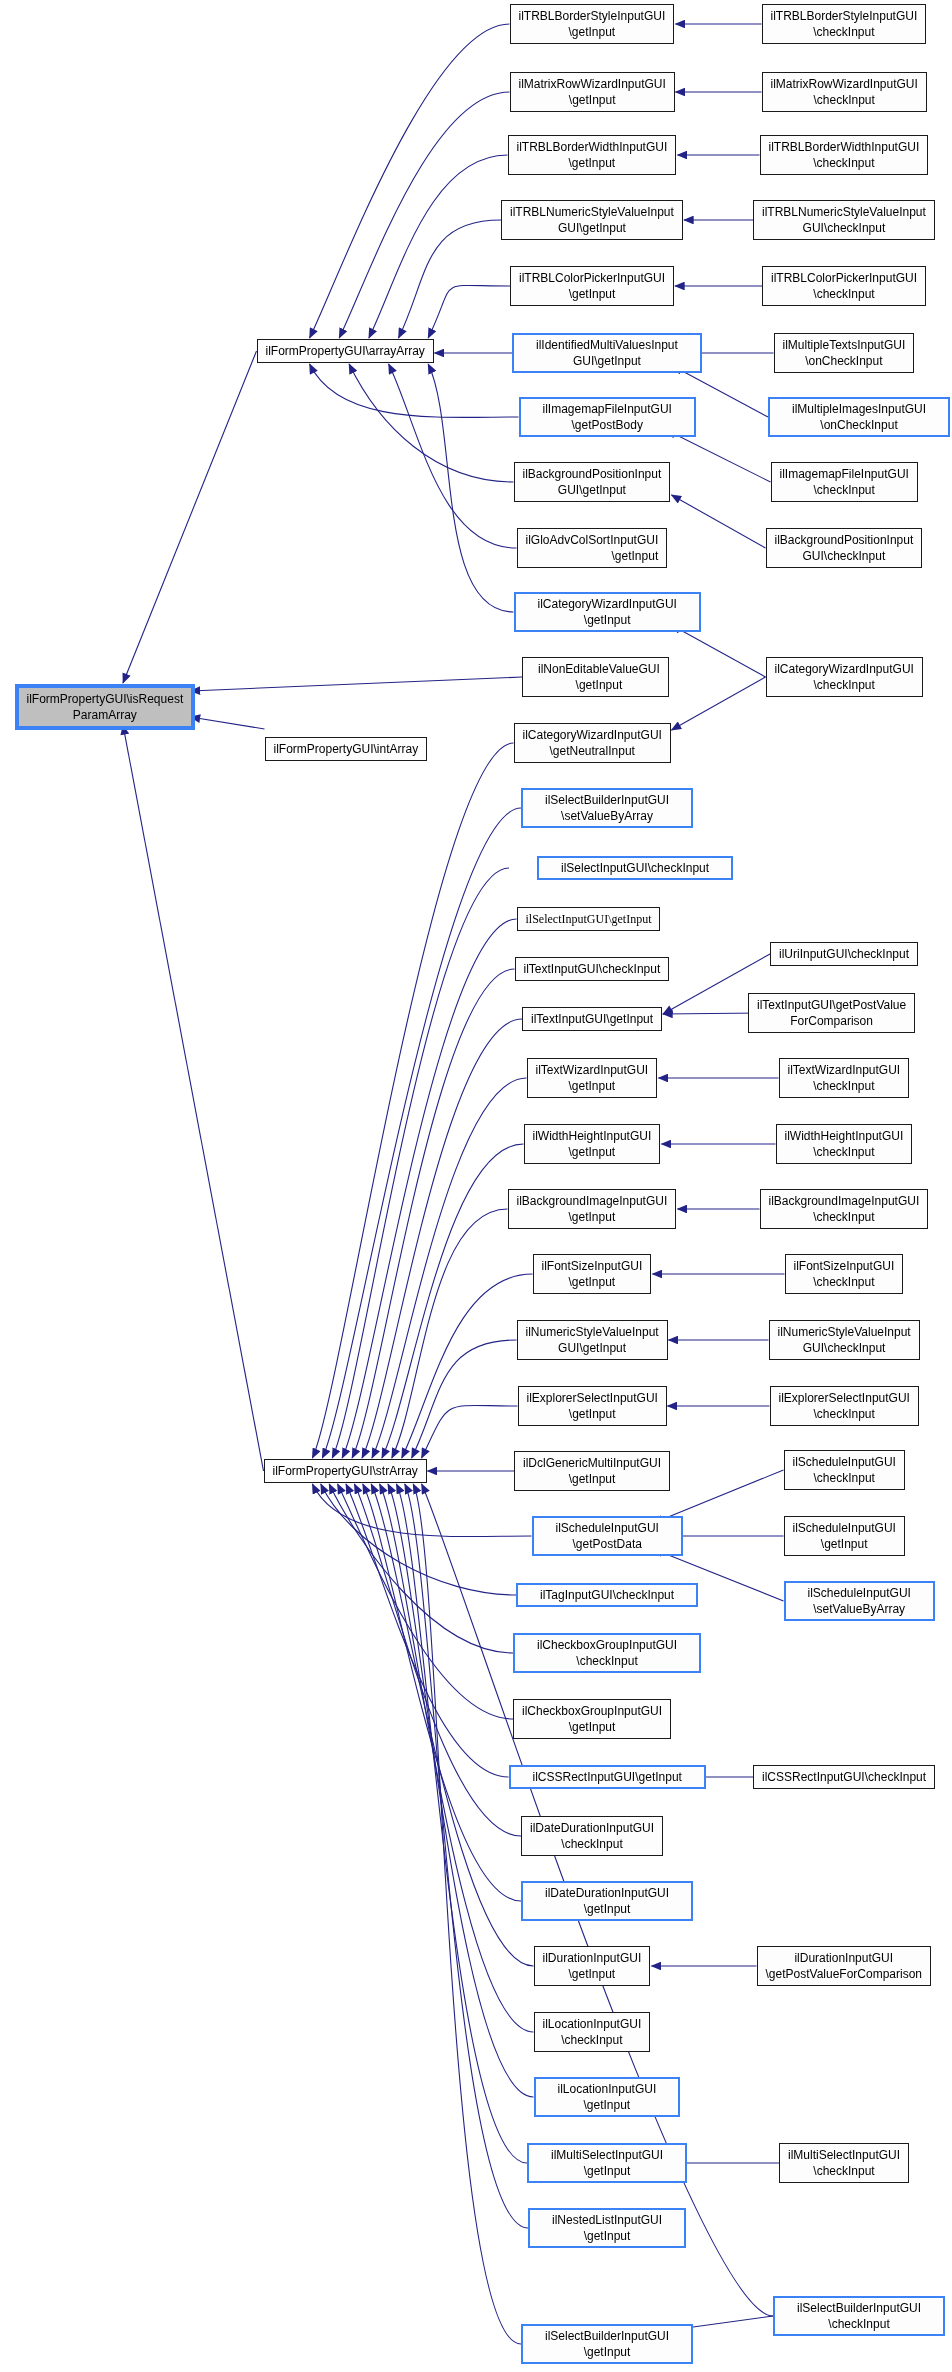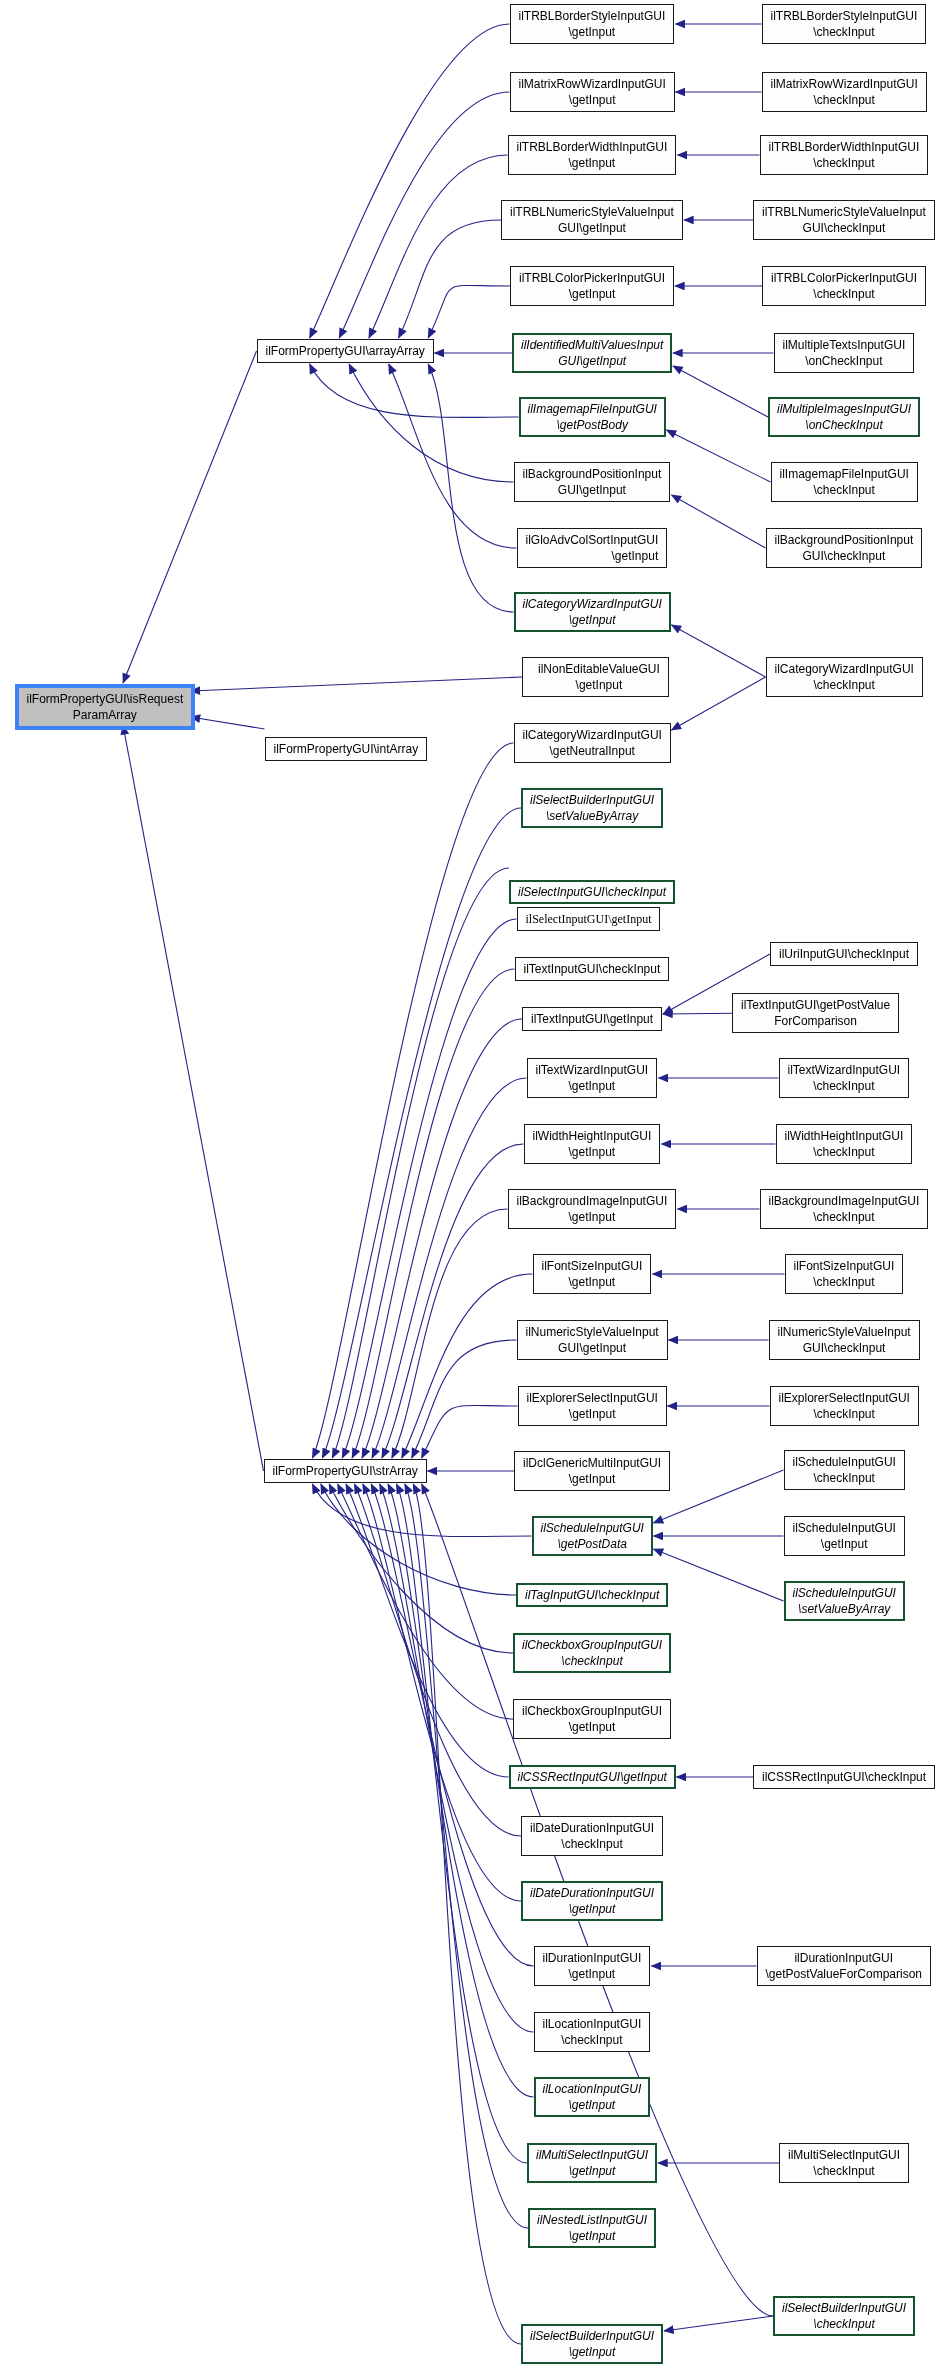--- a/index.html
+++ b/index.html
@@ -3,21 +3,21 @@
 <meta charset="utf-8">
 <style>
   html,body{margin:0;padding:0;background:#ffffff;}
   .canvas{position:relative;width:952px;height:2372px;overflow:hidden;
           font-family:"Liberation Sans",sans-serif;}
   .edge-layer{position:absolute;left:0;top:0;}
   .node-layer{position:absolute;left:0;top:0;width:100%;height:100%;}
   .node{position:absolute;box-sizing:border-box;background:#fdfdfd;
         border:1px solid #1a1a1a;color:#000;font-size:12px;line-height:16px;
         padding:3px 8px;text-align:center;white-space:pre;cursor:pointer;}
-  .node.bold{border:2px solid #14532d;padding:2px 7px;font-style:italic;}
+  .node.bold{border:2px solid #3b82f6;padding:2px 22px;}
   .node.hl{background:#bfbfbf;border:4px solid #3b82f6;}
   .edge{fill:none;stroke-width:1.1px;}
 </style>
 </head>
 <body>
 
 <div class="canvas">
   <svg class="edge-layer" width="952" height="2372" xmlns="http://www.w3.org/2000/svg">
     <defs>
       <marker id="arrow" viewBox="0 0 12 10" refX="11" refY="5" markerWidth="10" markerHeight="8" orient="auto">
@@ -119,21 +119,21 @@
       <div class="node" style="left: 516.5px; top: 528px; text-align: right;">ilGloAdvColSortInputGUI
 \getInput</div>
       <div class="node bold" style="left: 513.5px; top: 592px;">ilCategoryWizardInputGUI
 \getInput</div>
       <div class="node" style="left: 522px; top: 657px; padding-left: 15px;">ilNonEditableValueGUI
 \getInput</div>
       <div class="node" style="left: 513.5px; top: 723px;">ilCategoryWizardInputGUI
 \getNeutralInput</div>
       <div class="node bold" style="left: 521px; top: 788px;">ilSelectBuilderInputGUI
 \setValueByArray</div>
-      <div class="node bold" style="left: 509px; top: 856px; margin-top: 24px;">ilSelectInputGUI\checkInput</div>
+      <div class="node bold" style="left: 537px; top: 856px;">ilSelectInputGUI\checkInput</div>
       <div class="node" style="left: 516.5px; top: 907px; font-family: Liberation Serif, serif;">ilSelectInputGUI\getInput</div>
       <div class="node" style="left: 514.5px; top: 957px;">ilTextInputGUI\checkInput</div>
       <div class="node" style="left: 522px; top: 1007px;">ilTextInputGUI\getInput</div>
       <div class="node" style="left: 526.5px; top: 1058px;">ilTextWizardInputGUI
 \getInput</div>
       <div class="node" style="left: 523.5px; top: 1124px;">ilWidthHeightInputGUI
 \getInput</div>
       <div class="node" style="left: 507.5px; top: 1189px;">ilBackgroundImageInputGUI
 \getInput</div>
       <div class="node" style="left: 532.5px; top: 1254px;">ilFontSizeInputGUI
@@ -182,21 +182,21 @@
 \onCheckInput</div>
       <div class="node bold" style="left: 768px; top: 397px;">ilMultipleImagesInputGUI
 \onCheckInput</div>
       <div class="node" style="left: 770.5px; top: 462px;">ilImagemapFileInputGUI
 \checkInput</div>
       <div class="node" style="left: 765.5px; top: 528px;">ilBackgroundPositionInput
 GUI\checkInput</div>
       <div class="node" style="left: 765.5px; top: 657px;">ilCategoryWizardInputGUI
 \checkInput</div>
       <div class="node" style="left: 770px; top: 942px;">ilUriInputGUI\checkInput</div>
-      <div class="node" style="left: 732px; top: 993px;">ilTextInputGUI\getPostValue
+      <div class="node" style="left: 748px; top: 993px;">ilTextInputGUI\getPostValue
 ForComparison</div>
       <div class="node" style="left: 778.5px; top: 1058px;">ilTextWizardInputGUI
 \checkInput</div>
       <div class="node" style="left: 775.5px; top: 1124px;">ilWidthHeightInputGUI
 \checkInput</div>
       <div class="node" style="left: 759.5px; top: 1189px;">ilBackgroundImageInputGUI
 \checkInput</div>
       <div class="node" style="left: 784.5px; top: 1254px;">ilFontSizeInputGUI
 \checkInput</div>
       <div class="node" style="left: 768.5px; top: 1320px;">ilNumericStyleValueInput

